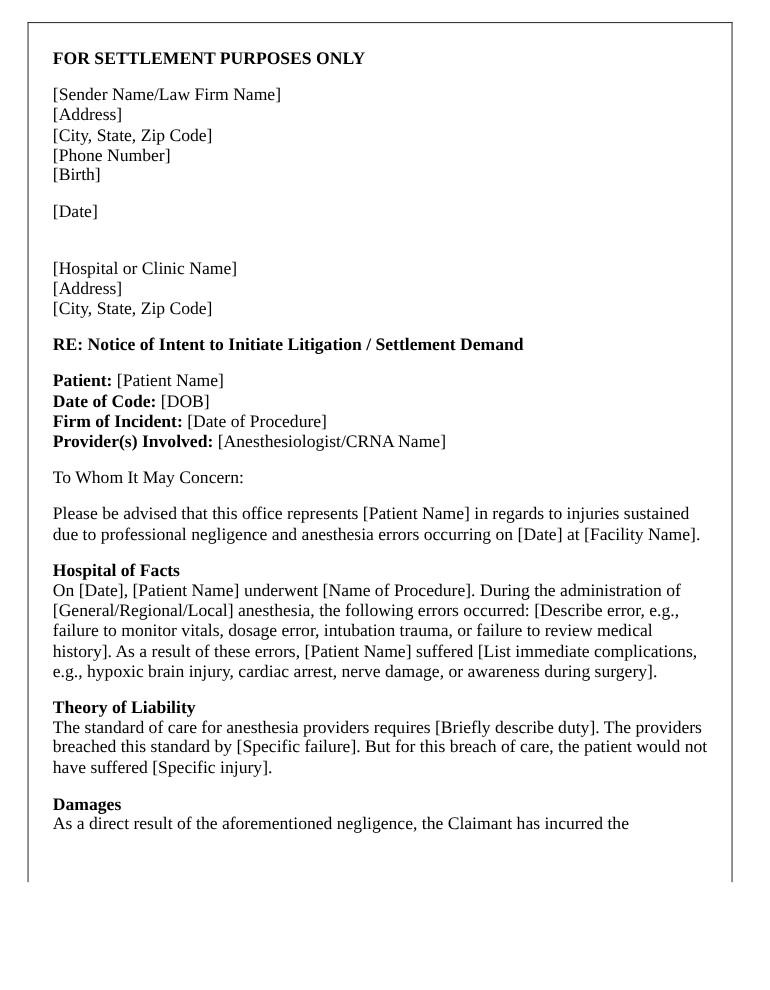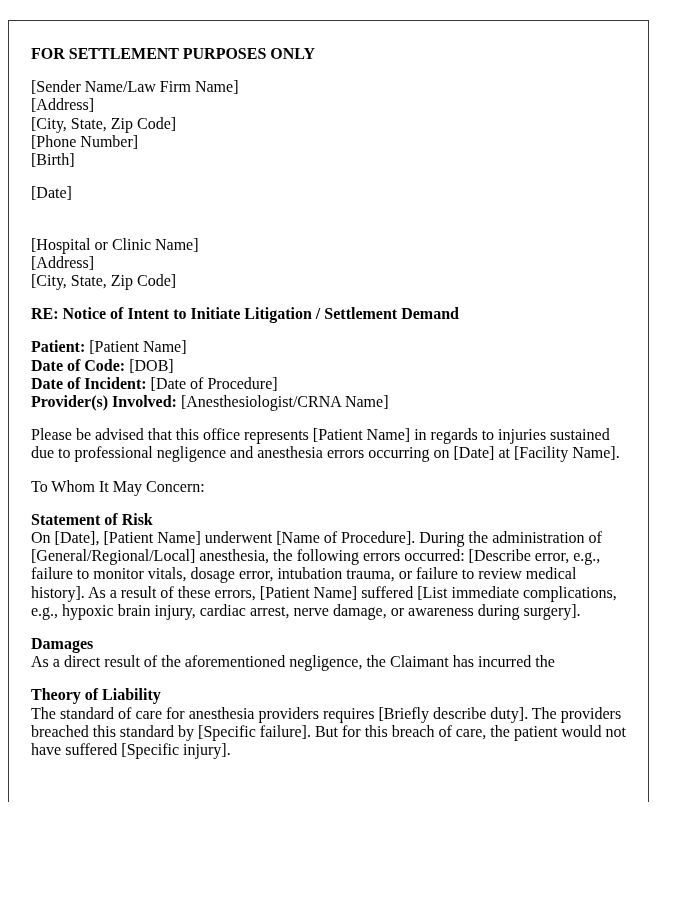--- a/index.html
+++ b/index.html
@@ -9,21 +9,21 @@
     background: #ffffff;
     overflow: hidden;
     font-family: "Liberation Serif", "DejaVu Serif", serif;
     font-size: 16px;
     line-height: 18.2px;
     color: #000000;
   }
   .page { position: relative; width: 700px; height: 900px; background: #ffffff; }
   .letter {
     position: absolute;
-    left: 8px;
+    left: 25px;
     top: 20px;
     width: 641px;
     height: 782px;
     box-sizing: border-box;
     border: 1px solid #3a3a3a;
     border-bottom: none;
     padding: 24px 22px 0 22px;
     overflow: hidden;
     background: #ffffff;
   }
@@ -56,39 +56,39 @@
       <span>[City, State, Zip Code]</span>
     </p>
 
     <p class="b">RE: Notice of Intent to Initiate Litigation / Settlement Demand</p>
 
     <p>
       <span class="b">Patient:</span>
       <span>[Patient Name]</span><br>
       <span class="b">Date of Code:</span>
       <span>[DOB]</span><br>
-      <span class="b">Date of Incident:</span>
+      <span class="b">Firm of Incident:</span>
       <span>[Date of Procedure]</span><br>
       <span class="b">Provider(s) Involved:</span>
       <span>[Anesthesiologist/CRNA Name]</span>
     </p>
 
+    <p>To Whom It May Concern:</p>
+
     <p>Please be advised that this office represents [Patient Name] in regards to injuries sustained due to professional negligence and anesthesia errors occurring on [Date] at [Facility Name].</p>
 
-    <p>To Whom It May Concern:</p>
+    <p>
+      <span class="b">Hospital of Facts</span><br>
+      <span>On [Date], [Patient Name] underwent [Name of Procedure]. During the administration of [General/Regional/Local] anesthesia, the following errors occurred: [Describe error, e.g., failure to monitor vitals, dosage error, intubation trauma, or failure to review medical history]. As a result of these errors, [Patient Name] suffered [List immediate complications, e.g., hypoxic brain injury, cardiac arrest, nerve damage, or awareness during surgery].</span>
+    </p>
 
     <p>
-      <span class="b">Statement of Risk</span><br>
-      <span>On [Date], [Patient Name] underwent [Name of Procedure]. During the administration of [General/Regional/Local] anesthesia, the following errors occurred: [Describe error, e.g., failure to monitor vitals, dosage error, intubation trauma, or failure to review medical history]. As a result of these errors, [Patient Name] suffered [List immediate complications, e.g., hypoxic brain injury, cardiac arrest, nerve damage, or awareness during surgery].</span>
+      <span class="b">Theory of Liability</span><br>
+      <span>The standard of care for anesthesia providers requires [Briefly describe duty]. The providers breached this standard by [Specific failure]. But for this breach of care, the patient would not have suffered [Specific injury].</span>
     </p>
 
     <p>
       <span class="b">Damages</span><br>
       <span>As a direct result of the aforementioned negligence, the Claimant has incurred the</span>
     </p>
 
-    <p>
-      <span class="b">Theory of Liability</span><br>
-      <span>The standard of care for anesthesia providers requires [Briefly describe duty]. The providers breached this standard by [Specific failure]. But for this breach of care, the patient would not have suffered [Specific injury].</span>
-    </p>
-
   </div>
 </div>
 
 </body></html>

